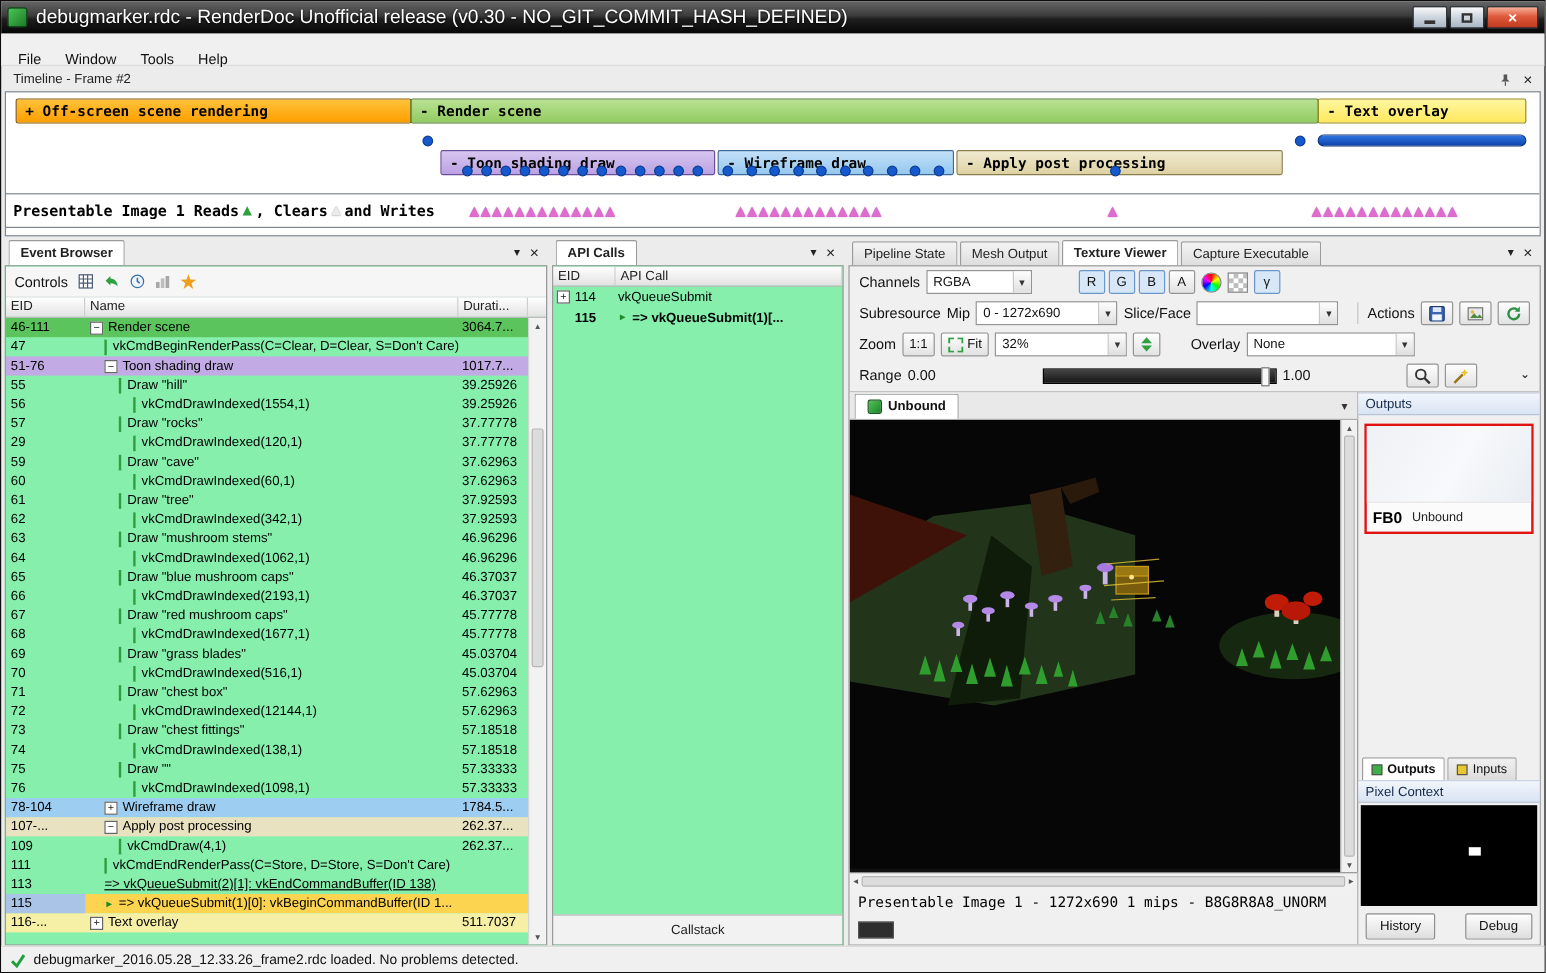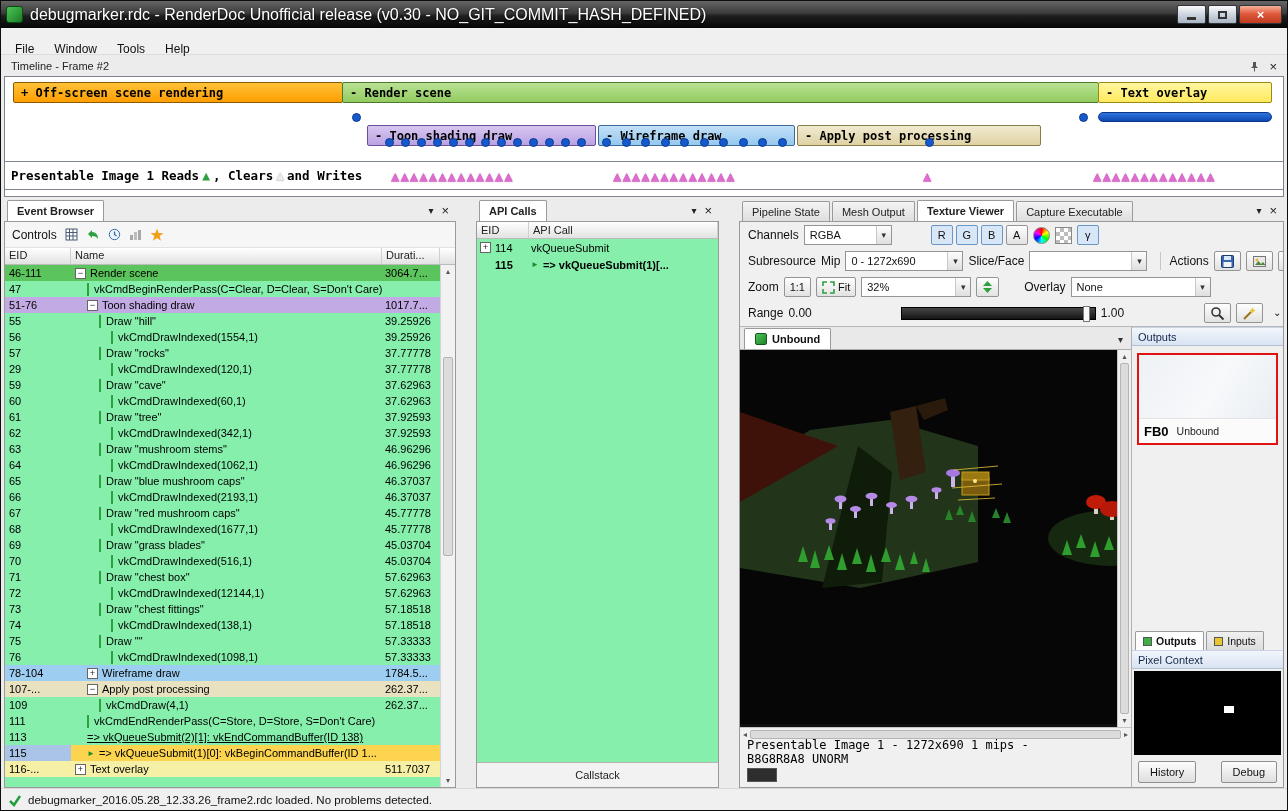--- a/index.html
+++ b/index.html
@@ -44,21 +44,21 @@
   .tl-dot{position:absolute;width:9px;height:9px;border-radius:50%;background:#1559cc;border:1px solid #0b3c90;}
   .tl-bluebar{position:absolute;top:35px;height:10px;border-radius:5px;background:linear-gradient(#2f74e0,#0e47b0);border:1px solid #0a3688;}
   .usage{position:absolute;left:0;right:0;top:84px;height:29px;border-top:1px solid #7e858f;border-bottom:1px solid #7e858f;
     display:flex;align-items:center;padding:0 6px;font:bold 12.5px "DejaVu Sans Mono",monospace;color:#000;}
   .tri{font-size:13px;line-height:1;margin:0 3px;}
   .tri.green{color:#2fa040;}
   .tri.gray{color:#ececec;text-shadow:0 0 1px #777;}
   .tri-group{position:absolute;top:7px;color:#e06cd0;font-size:14px;line-height:1;letter-spacing:1px;text-shadow:0 0 1px #93338a;}
 
   
-  .main{flex:1;display:flex;gap:20px;padding:0 3px;min-height:0;}
+  .main{flex:1;display:flex;gap:4px;padding:0 3px;min-height:0;}
   .panel{display:flex;flex-direction:column;min-width:0;}
   .panel.eb{width:452px;flex:none;}
   .panel.api{width:243px;flex:none;}
   .panel.rp{flex:1;}
   .tabstrip{height:22px;flex:none;display:flex;align-items:flex-end;gap:2px;padding:2px 3px 0;}
   .tabs-holder{display:flex;gap:2px;align-items:flex-end;}
   .tab{height:20px;display:inline-flex;align-items:center;padding:0 9px;font-size:11px;color:#222;
     background:linear-gradient(#f4f4f4,#dedede);border:1px solid #9a9a9a;border-bottom:none;border-radius:2px 2px 0 0;white-space:nowrap;}
   .tab.active{background:#fff;font-weight:bold;height:21px;}
   .strip-icons{margin-left:auto;display:flex;gap:8px;align-items:center;font-size:11px;color:#222;padding:0 4px 4px;}
@@ -224,21 +224,21 @@
       <span class="tri-group" style="left: 386px;">▲▲▲▲▲▲▲▲▲▲▲▲▲</span>
           <span class="tri-group" style="left: 608px;">▲▲▲▲▲▲▲▲▲▲▲▲▲</span>
           <span class="tri-group" style="left: 918px;">▲</span>
           <span class="tri-group" style="left: 1088px;">▲▲▲▲▲▲▲▲▲▲▲▲▲</span>
         </div>
     <div class="tl-bar row1 c-orange" style="left: 8px; width: 330px;">+ Off-screen scene rendering</div>
         <div class="tl-bar row1 c-green" style="left: 337px; width: 757px;">- Render scene</div>
         <div class="tl-bar row1 c-yellow" style="left: 1093px; width: 174px;">- Text overlay</div>
         <div class="tl-bar row2 c-purple" style="left: 362px; width: 229px;">- Toon shading draw</div>
         <div class="tl-bar row2 c-blue" style="left: 593px; width: 197px;">- Wireframe draw</div>
-        <div class="tl-bar row2 c-tan" style="left: 792px; width: 244px;">- Apply post processing</div>
+        <div class="tl-bar row2 c-tan" style="left: 792px; width: 272px;">- Apply post processing</div>
         <span class="tl-dot" style="left: 347px; top: 36px;"></span>
         <span class="tl-dot" style="left: 1074px; top: 36px;"></span>
         <div class="tl-bluebar" style="left: 1093px; width: 174px;"></div>
         <span class="tl-dot" style="left: 380px; top: 61px;"></span>
         <span class="tl-dot" style="left: 396px; top: 61px;"></span>
         <span class="tl-dot" style="left: 412px; top: 61px;"></span>
         <span class="tl-dot" style="left: 428px; top: 61px;"></span>
         <span class="tl-dot" style="left: 444px; top: 61px;"></span>
         <span class="tl-dot" style="left: 460px; top: 61px;"></span>
         <span class="tl-dot" style="left: 476px; top: 61px;"></span>

